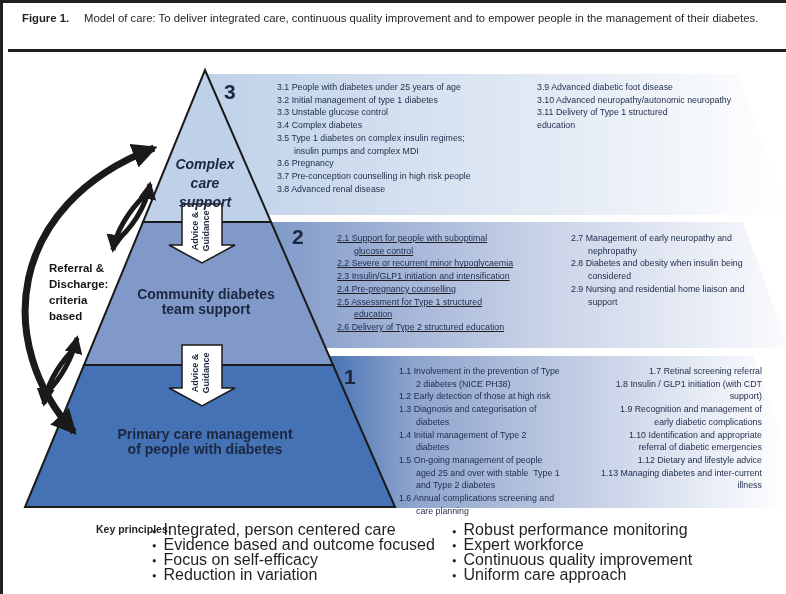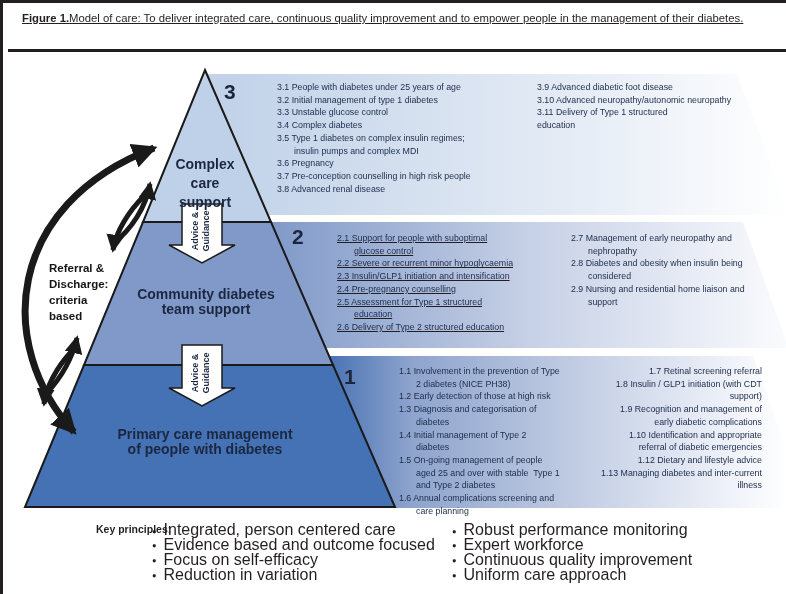--- a/index.html
+++ b/index.html
@@ -1,28 +1,28 @@
 <!DOCTYPE html>
 <html><head>
 <meta charset="utf-8">
 <style>
   html,body{margin:0;padding:0;background:#fff;}
   .frame{position:relative;width:786px;height:594px;background:#fff;overflow:hidden;
          font-family:"Liberation Sans",sans-serif;color:#231f20;}
   .border-top{position:absolute;left:0;top:0;width:786px;height:3px;background:#231f20;}
   .border-left{position:absolute;left:0;top:0;width:3px;height:594px;background:#231f20;}
-  .caption{position:absolute;left:22px;top:10px;width:760px;display:flex;gap:0;
-           font-size:11.3px;line-height:17px;text-decoration:underline;}
+  .caption{position:absolute;left:22px;top:10px;width:760px;display:flex;gap:15px;
+           font-size:11.3px;line-height:17px;}
   .fig-label{font-weight:bold;white-space:nowrap;}
   .fig-text{width:700px;}
   .cap-line{position:absolute;left:8px;top:49px;width:778px;height:3px;background:#231f20;}
   svg.diagram{position:absolute;left:0;top:0;}
   .abs{position:absolute;}
   .tier-label{font-weight:bold;color:#1b2740;text-align:center;white-space:pre-line;}
-  .label3{left:135px;top:155px;width:140px;font-size:14px;line-height:19px;}
+  .label3{left:135px;top:155px;width:140px;font-size:14px;line-height:19px;font-style:italic;}
   .label2{left:96px;top:287px;width:220px;font-size:14px;line-height:14.5px;}
   .label1{left:95px;top:427px;width:220px;font-size:14px;line-height:15px;}
   .tier-num{font-weight:bold;color:#1b2740;font-size:21px;line-height:21px;}
   .num3{left:224px;top:81px;}
   .num2{left:292px;top:226px;}
   .num1{left:344px;top:366px;}
   .adv{width:64px;height:24px;transform:rotate(-90deg);text-align:center;
        font-size:9px;font-weight:bold;line-height:11px;color:#1b2740;white-space:pre-line;}
   .adv1{left:170px;top:219px;}
   .adv2{left:170px;top:361px;}

